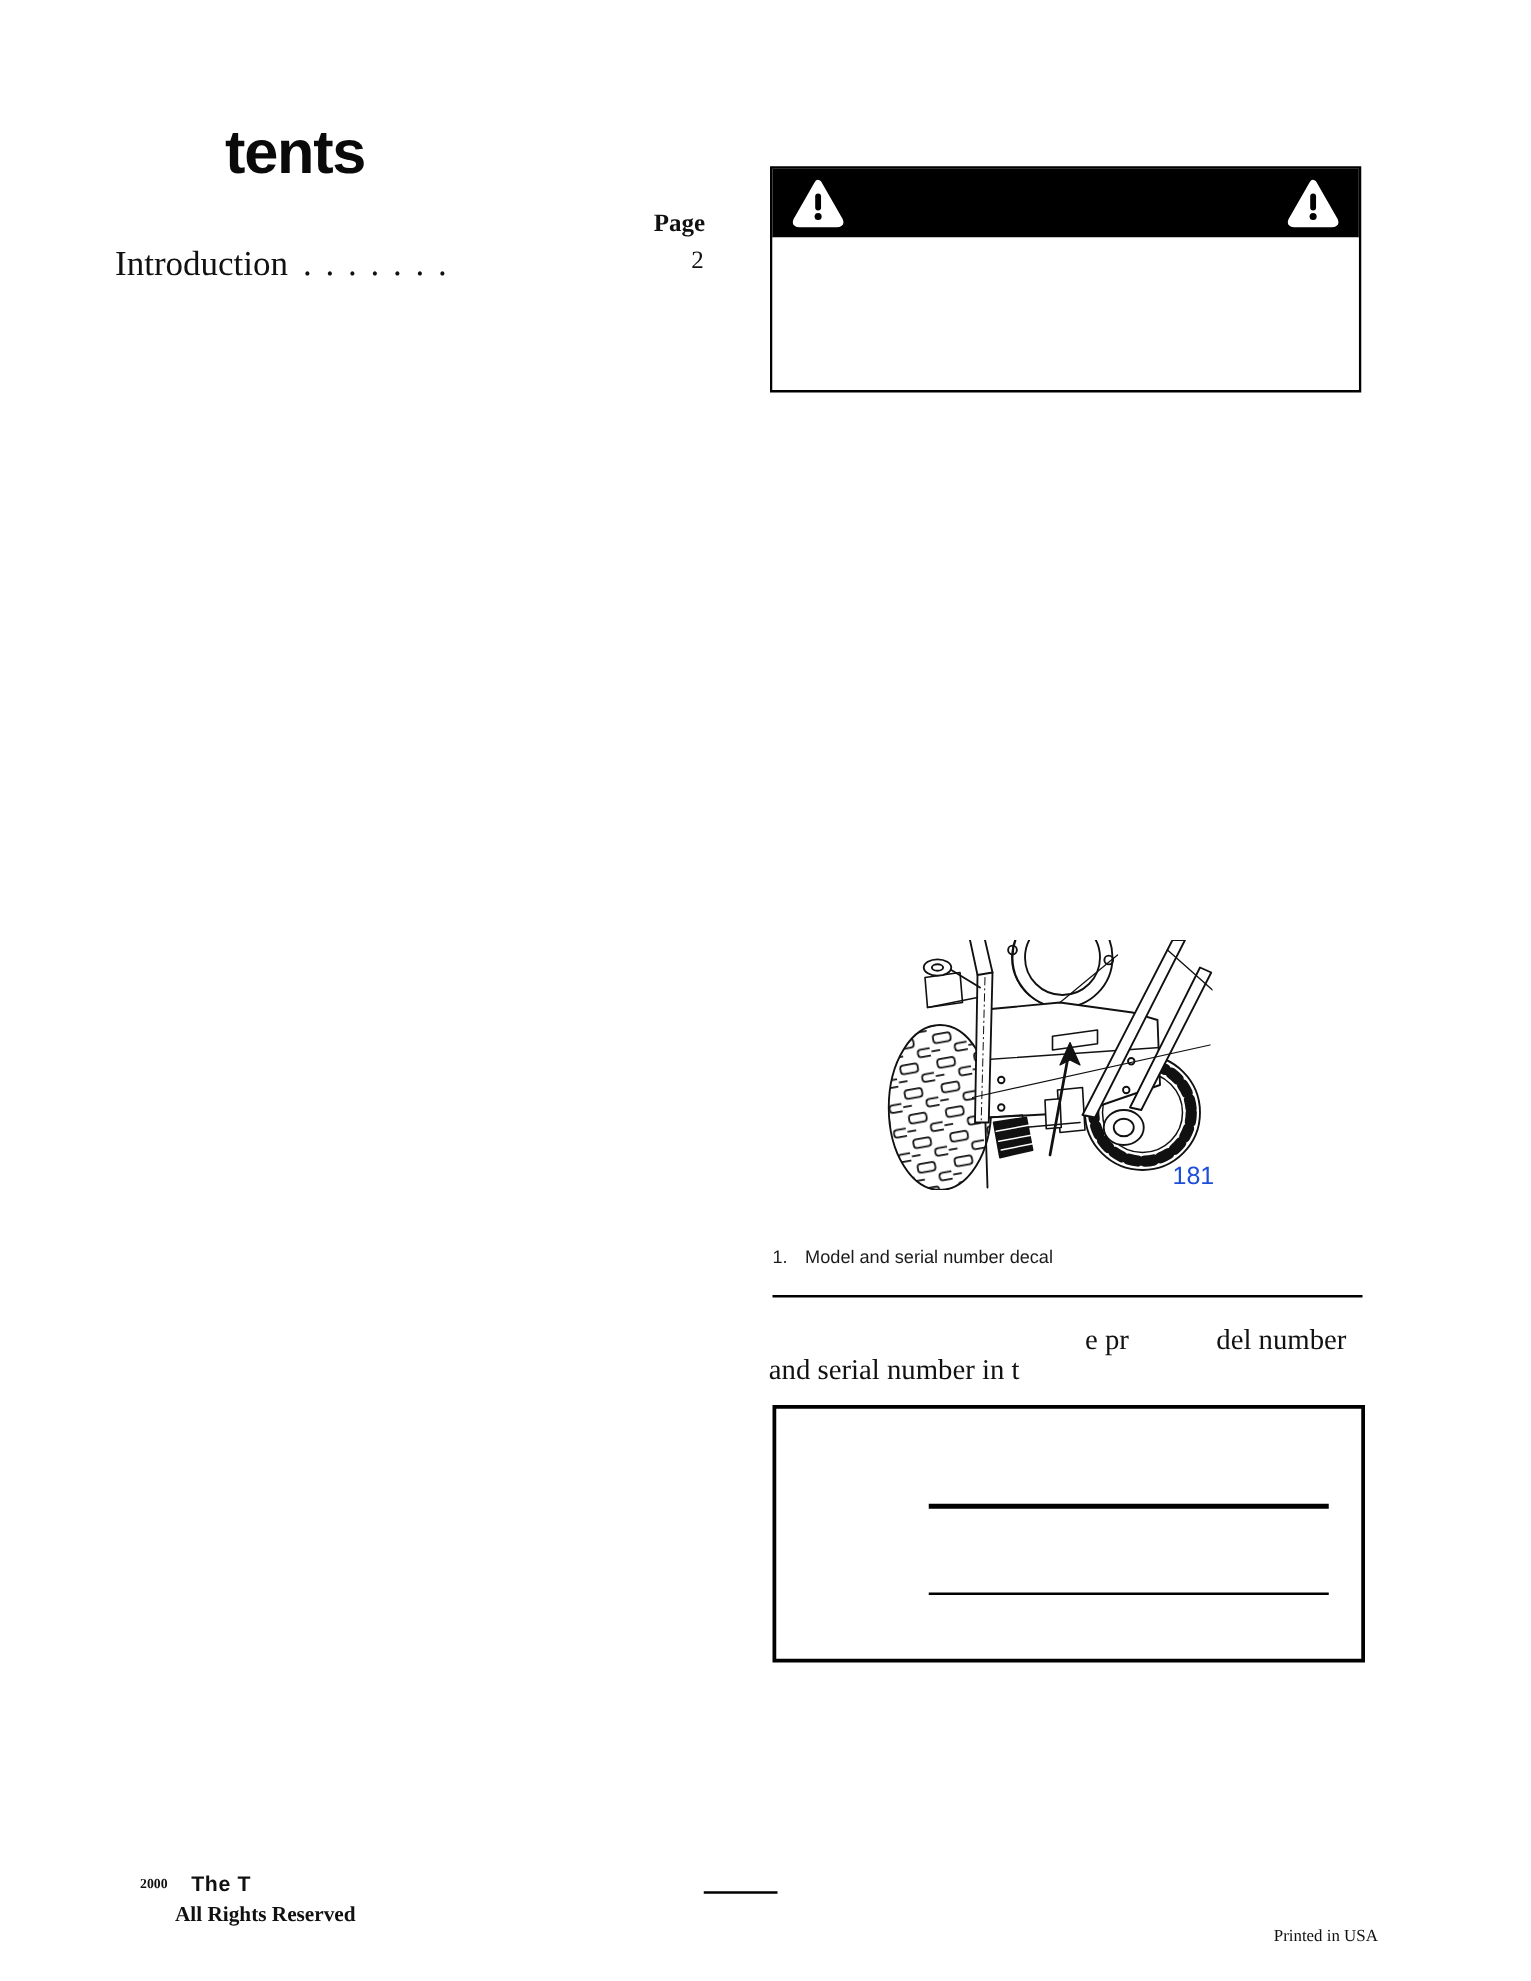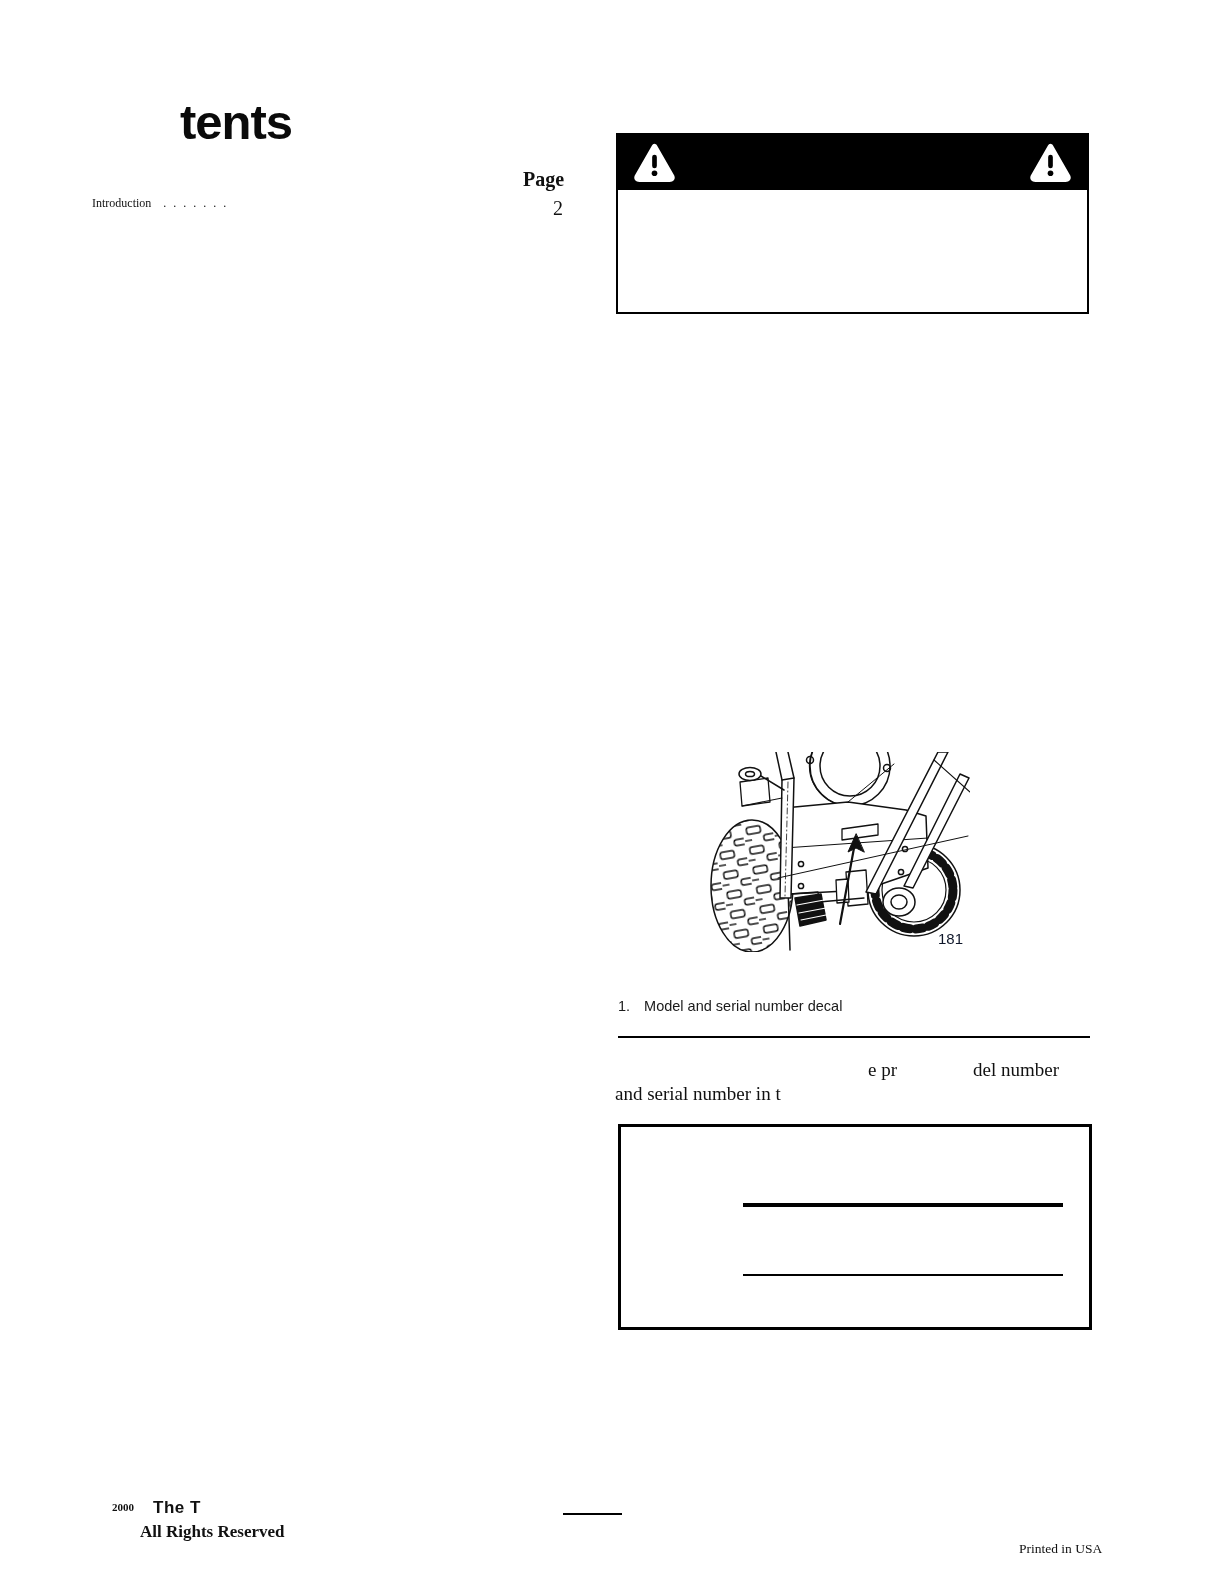--- a/index.html
+++ b/index.html
@@ -16,21 +16,21 @@
 
   
   .doc-heading{
     left:180px;top:94px;
     font-family:"Liberation Sans","DejaVu Sans",sans-serif;
     font-weight:bold;font-size:49px;letter-spacing:-1px;color:#0a0a0a;
   }
 
   
   .toc-page-label{left:523px;top:168px;font-size:20px;font-weight:bold;}
-  .toc-entry{left:92px;top:196px;font-size:12px;white-space:nowrap;}
+  .toc-entry{left:92px;top:196px;font-size:28px;white-space:nowrap;}
   .toc-entry .dots{margin-left:12px;letter-spacing:2px;}
   .toc-pagenum{left:553px;top:197px;font-size:20px;}
 
   
   .warn-box{
     left:616px;top:133px;width:469px;height:177px;
     border:2px solid #000;background:#fff;
   }
   .warn-header{
     height:55px;background:#000;
@@ -38,34 +38,34 @@
     padding:0 15px;
   }
   .warn-header svg{display:block;}
   .warn-body{height:122px;background:#fff;}
 
   
   .figure-art{left:698px;top:752px;width:272px;height:200px;}
   .figure-number{
     left:938px;top:930px;
     font-family:"Liberation Sans","DejaVu Sans",sans-serif;
-    font-size:15px;color:#0f172a;
+    font-size:20px;color:#1d4ed8;
   }
   .figure-caption{
     left:618px;top:998px;
     font-family:"Liberation Sans","DejaVu Sans",sans-serif;
     font-size:14.5px;color:#1a1a1a;white-space:nowrap;
   }
   .figure-caption .cap-text{margin-left:14px;}
 
   .rule{background:#000;}
   .caption-rule{left:618px;top:1036px;width:472px;height:2px;}
 
   
-  .frag{font-size:19px;white-space:nowrap;}
+  .frag{font-size:23px;white-space:nowrap;}
   .frag-1a{left:868px;top:1059px;}
   .frag-1b{left:973px;top:1059px;}
   .frag-2{left:615px;top:1083px;}
 
   
   .serial-box{
     left:618px;top:1124px;width:468px;height:200px;
     border:3px solid #000;background:#fff;
   }
   .serial-line{position:absolute;background:#000;}

